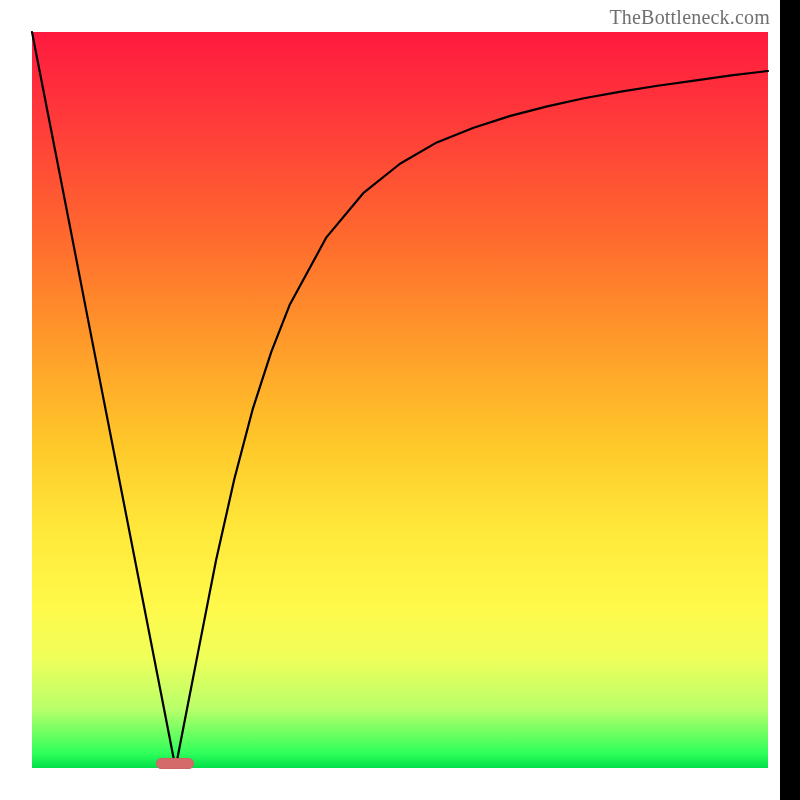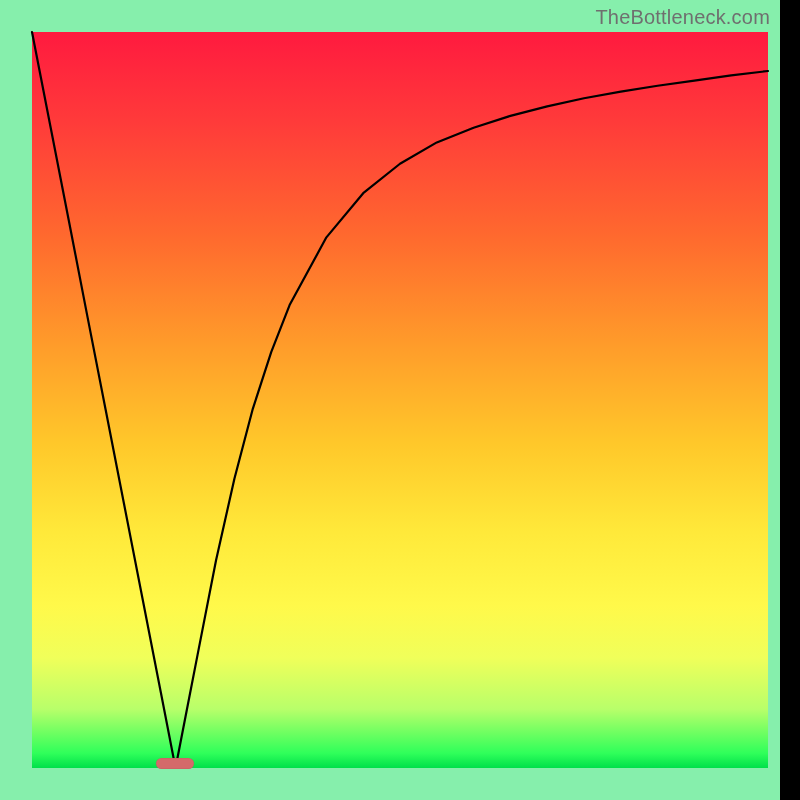--- a/index.html
+++ b/index.html
@@ -8,21 +8,22 @@
     width: 800px;
     height: 800px;
     background: #000;
     overflow: hidden;
     font-family: Arial, Helvetica, sans-serif;
   }
   .frame {
     position: relative;
     width: 780px;
     height: 800px;
-    background: #86efac;
+    background: #ffffff;
+    font-family: Liberation Serif, serif;
   }
   .plot {
     position: absolute;
     left: 32px;
     top: 32px;
     width: 736px;
     height: 736px;
     
     background: linear-gradient(
       to bottom,

